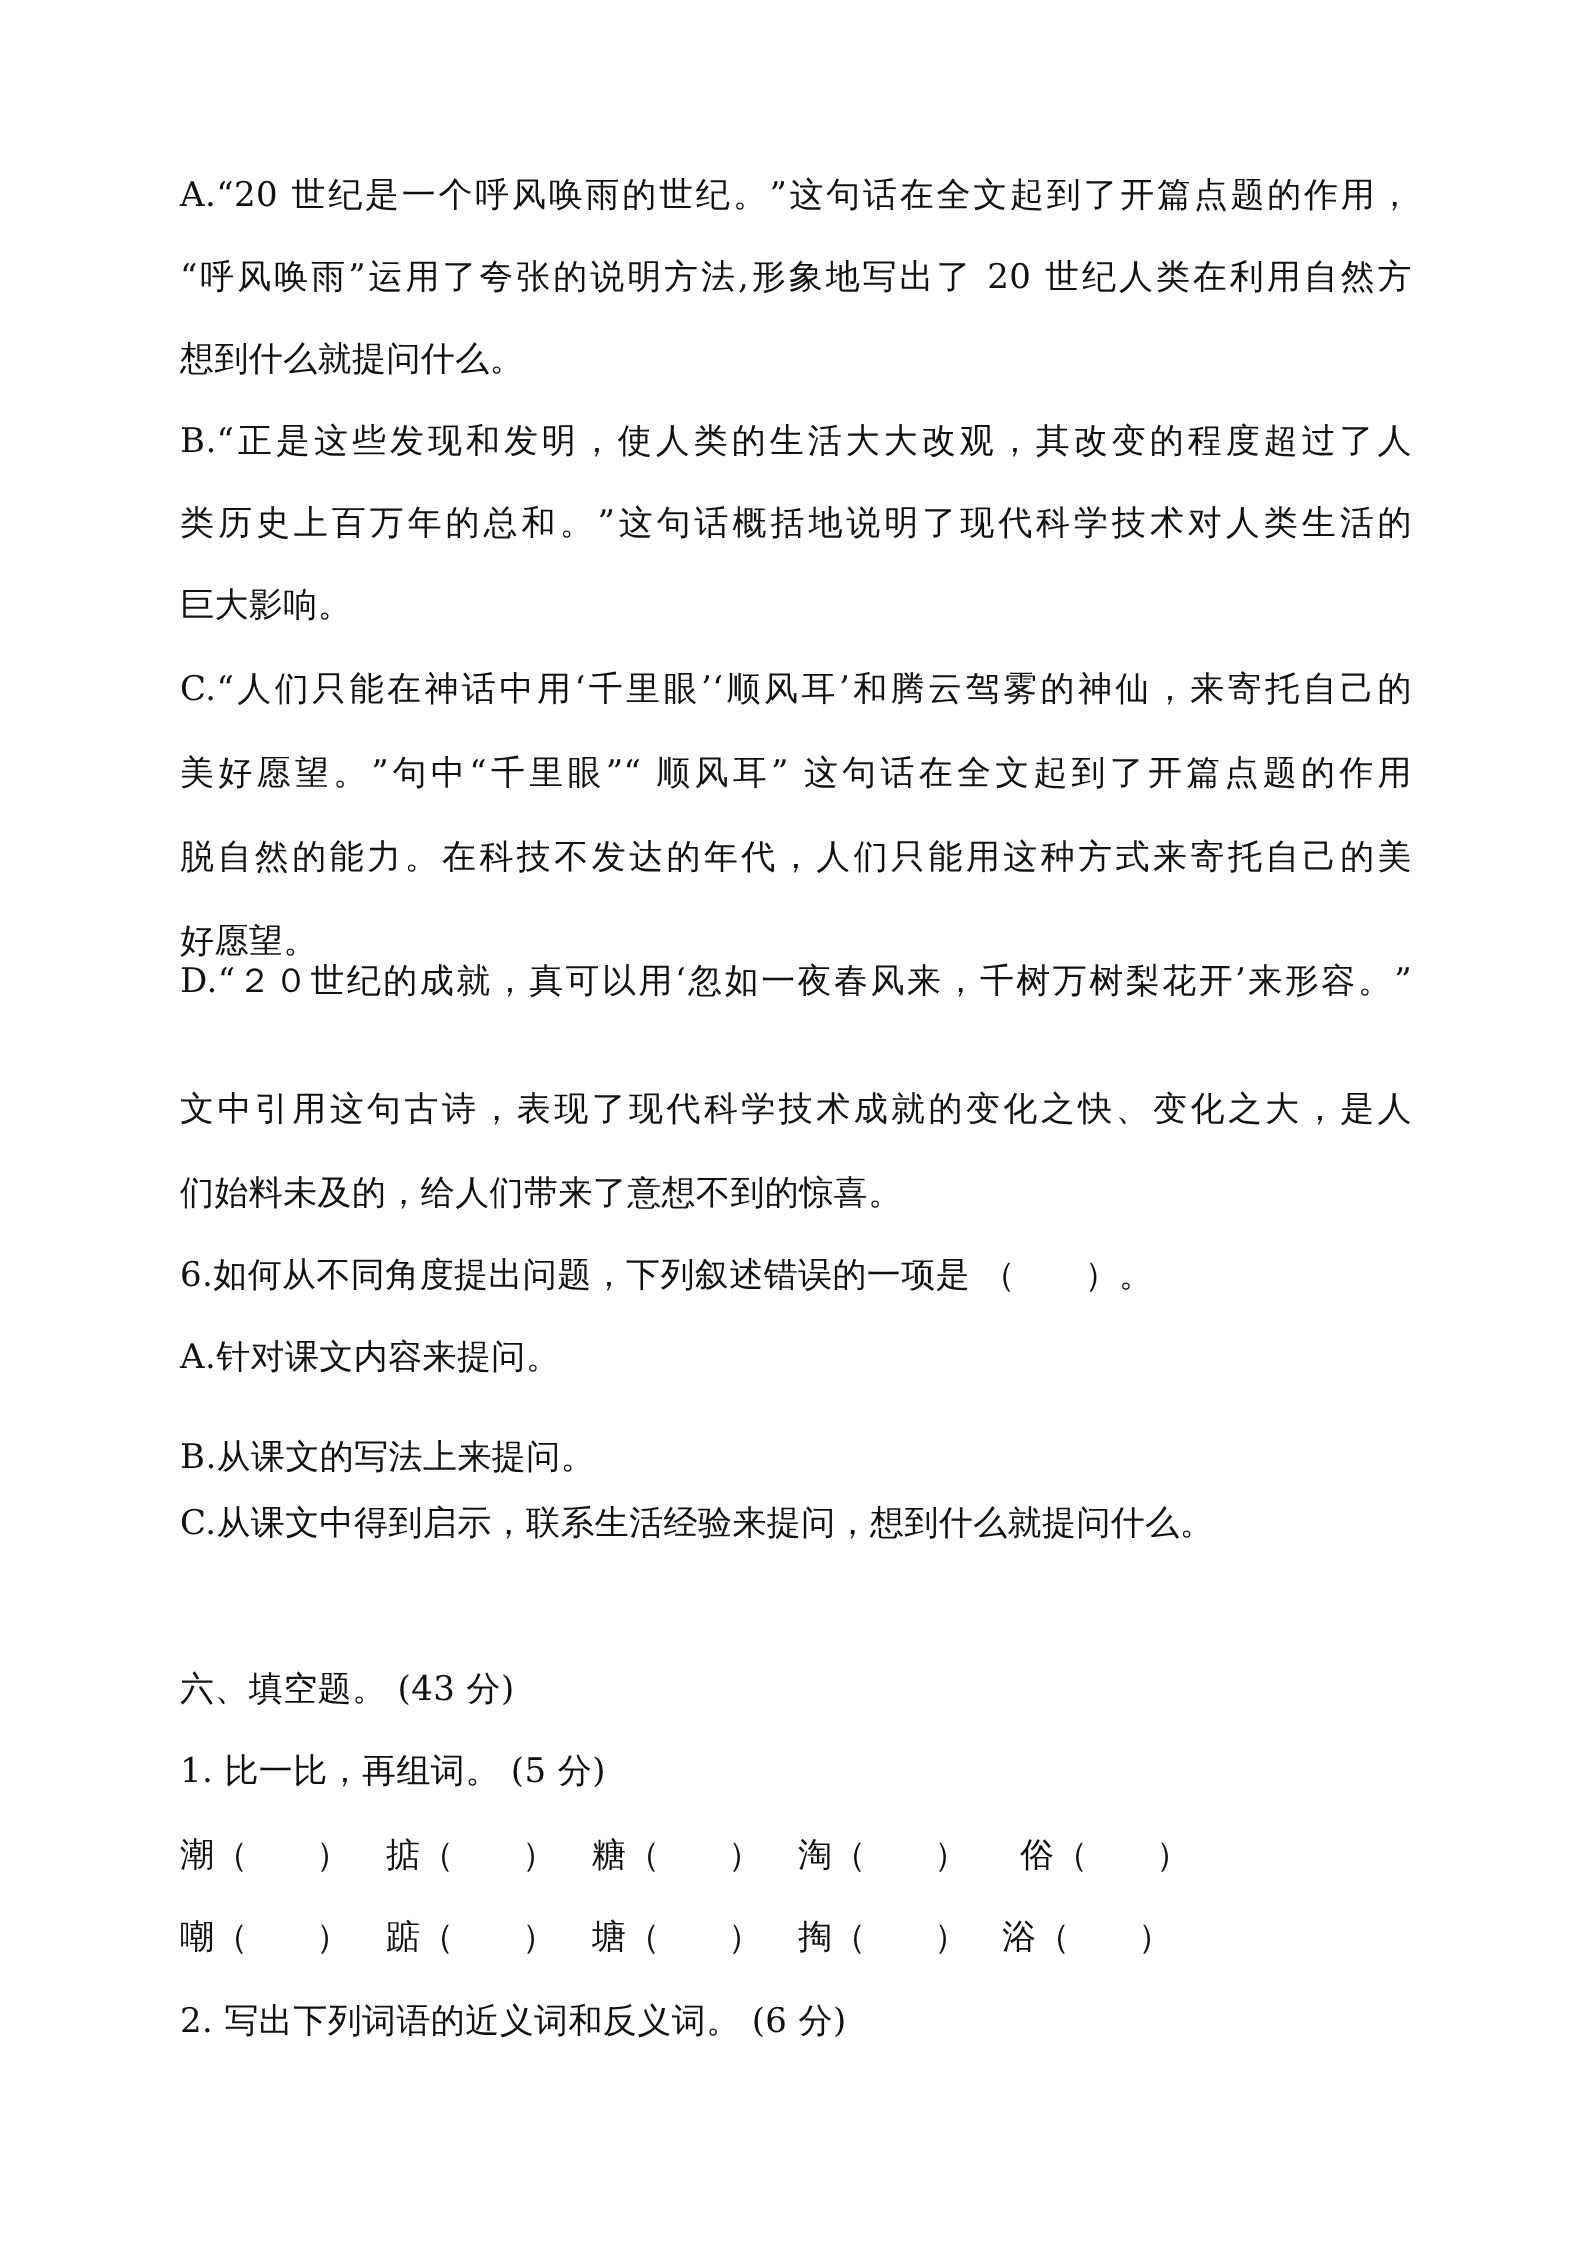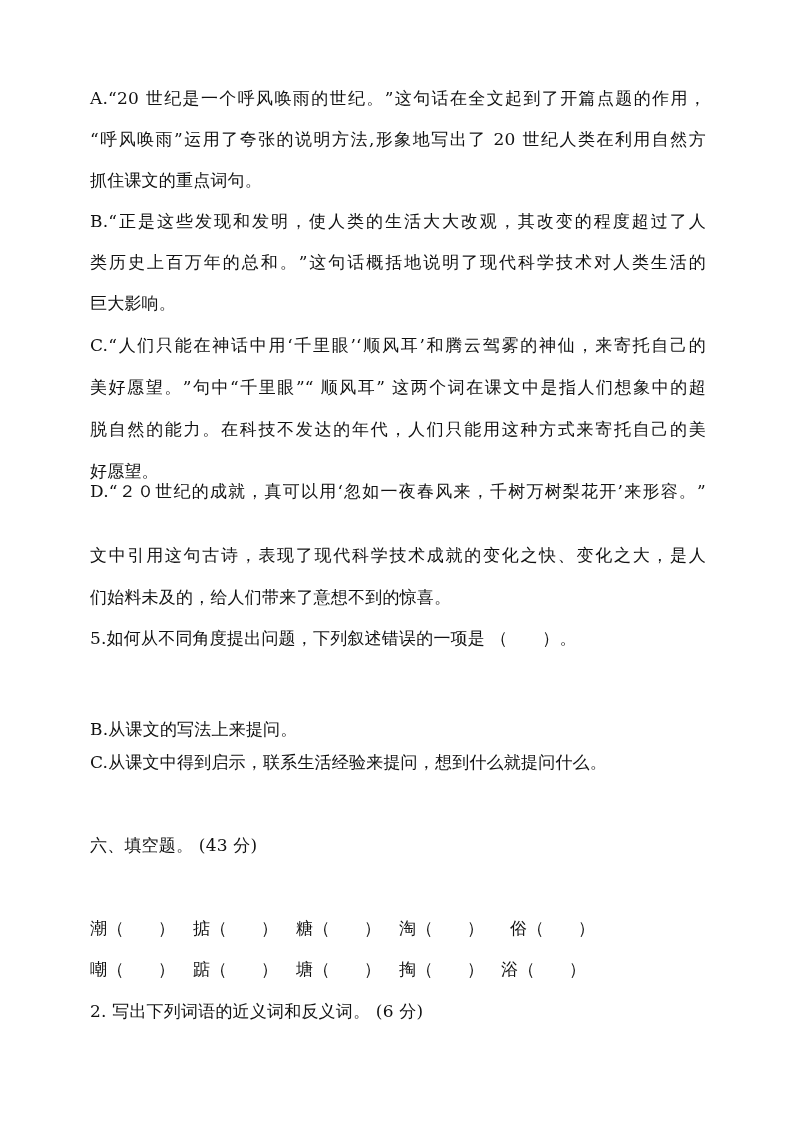--- a/index.html
+++ b/index.html
@@ -11,40 +11,42 @@
   .grid-row { position: absolute; left: 90px; font-size: 17px; line-height: 22px; white-space: nowrap; }
   .cell { position: absolute; top: 0; white-space: pre; }
 </style>
 </head>
 <body>
 
 <div class="page">
 
   <div class="line just" style="top:87px">A.“20 世纪是一个呼风唤雨的世纪。”这句话在全文起到了开篇点题的作用，</div>
   <div class="line just" style="top:128px">“呼风唤雨”运用了夸张的说明方法,形象地写出了 20 世纪人类在利用自然方</div>
-  <div class="line" style="top:169px">抓住课文的重点词句。</div>
+  <div class="line" style="top:169px">想到什么就提问什么。</div>
 
   <div class="line just" style="top:210px">B.“正是这些发现和发明，使人类的生活大大改观，其改变的程度超过了人</div>
   <div class="line just" style="top:251px">类历史上百万年的总和。”这句话概括地说明了现代科学技术对人类生活的</div>
   <div class="line" style="top:292px">巨大影响。</div>
 
   <div class="line just" style="top:334px">C.“人们只能在神话中用‘千里眼’‘顺风耳’和腾云驾雾的神仙，来寄托自己的</div>
-  <div class="line just" style="top:376px">美好愿望。”句中“千里眼”“ 顺风耳” 这两个词在课文中是指人们想象中的超</div>
+  <div class="line just" style="top:376px">美好愿望。”句中“千里眼”“ 顺风耳” 这句话在全文起到了开篇点题的作用</div>
   <div class="line just" style="top:418px">脱自然的能力。在科技不发达的年代，人们只能用这种方式来寄托自己的美</div>
   <div class="line" style="top:460px">好愿望。</div>
 
   <div class="line just" style="top:480px">D.“２０世纪的成就，真可以用‘忽如一夜春风来，千树万树梨花开’来形容。”</div>
   <div class="line just" style="top:544px">文中引用这句古诗，表现了现代科学技术成就的变化之快、变化之大，是人</div>
   <div class="line" style="top:586px">们始料未及的，给人们带来了意想不到的惊喜。</div>
 
-  <div class="line" style="top:627px">5.如何从不同角度提出问题，下列叙述错误的一项是 （　　）。</div>
+  <div class="line" style="top:627px">6.如何从不同角度提出问题，下列叙述错误的一项是 （　　）。</div>
+  <div class="line" style="top:668px">A.针对课文内容来提问。</div>
   <div class="line" style="top:718px">B.从课文的写法上来提问。</div>
   <div class="line" style="top:751px">C.从课文中得到启示，联系生活经验来提问，想到什么就提问什么。</div>
 
   <div class="line" style="top:834px">六、填空题。 (43 分)</div>
+  <div class="line" style="top:875px">1. 比一比，再组词。 (5 分)</div>
 
   <div class="grid-row" style="top:917px; width:620px; height:22px">
     <span class="cell" style="left:0px">潮（　　）</span>
     <span class="cell" style="left:103px">掂（　　）</span>
     <span class="cell" style="left:206px">糖（　　）</span>
     <span class="cell" style="left:309px">淘（　　）</span>
     <span class="cell" style="left:420px">俗（　　）</span>
   </div>
 
   <div class="grid-row" style="top:958px; width:620px; height:22px">

